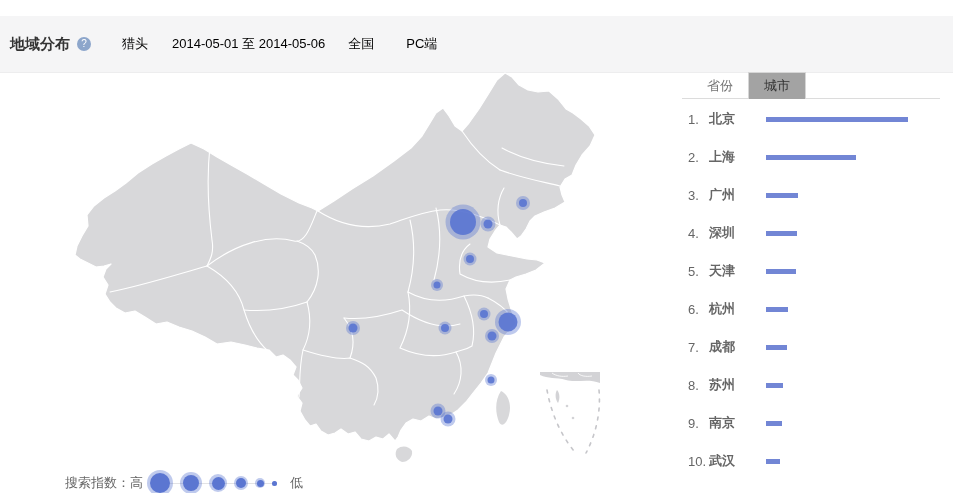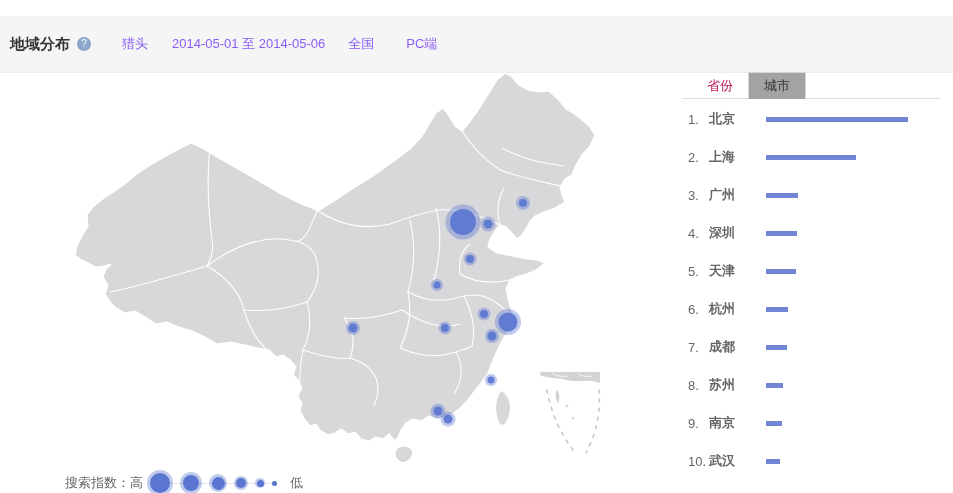--- a/index.html
+++ b/index.html
@@ -13,21 +13,21 @@
   .topbar{
     position:absolute;left:0;top:16px;width:953px;height:57px;
     background:#f5f5f6;border-bottom:1px solid #ededee;
     display:flex;align-items:center;box-sizing:border-box;padding-left:10px;
   }
   .topbar .title{font-size:15px;font-weight:bold;color:#333;}
   .help-icon{
     width:14px;height:14px;border-radius:50%;background:#8da6cb;color:#fff;
     font-size:10px;line-height:14px;text-align:center;margin-left:7px;cursor:pointer;
   }
-  .filter{font-size:13px;color:#8b5cf6;}
+  .filter{font-size:13px;color:#000000;}
   .f-keyword{margin-left:31px;}
   .f-date{margin-left:24px;}
   .f-region{margin-left:23px;}
   .f-platform{margin-left:32px;}
 
   
   .map-wrap{position:absolute;left:60px;top:60px;width:600px;height:420px;}
   .land{fill:#d8d8da;stroke:#ffffff;stroke-width:1.2;stroke-linejoin:round;}
   .prov{fill:none;stroke:#ffffff;stroke-width:1.1;stroke-linecap:round;}
   .isle{fill:#d8d8da;}
@@ -47,21 +47,21 @@
   .lg-c{position:relative;border-radius:50%;background:rgba(88,115,207,0.38);
         display:flex;align-items:center;justify-content:center;margin-right:7px;}
   .lg-core{border-radius:50%;background:#5b76d1;display:block;}
 
   
   .tabs{
     position:absolute;left:682px;top:72px;width:258px;height:26px;
     display:flex;align-items:flex-end;border-bottom:1px solid #dcdcdc;
     box-sizing:content-box;font-size:13px;
   }
-  .tab{height:25px;line-height:25px;padding:0 15px;color:#be185d;cursor:pointer;}
+  .tab{height:25px;line-height:25px;padding:0 15px;color:#737373;cursor:pointer;}
   .tab:first-child{margin-left:10px;}
   .tab.active{
     background:#a3a3a3;border:1px solid #d6d6d6;border-bottom:none;
     color:#333;margin-bottom:-1px;height:26px;line-height:26px;
   }
   .ranking{position:absolute;left:682px;top:100px;width:260px;}
   .rank-row{height:38px;display:flex;align-items:center;font-size:13px;color:#666;}
   .rank-num{width:21px;margin-left:6px;}
   .rank-city{width:57px;font-weight:bold;}
   .rank-bar{height:5px;background:#7286d5;}

